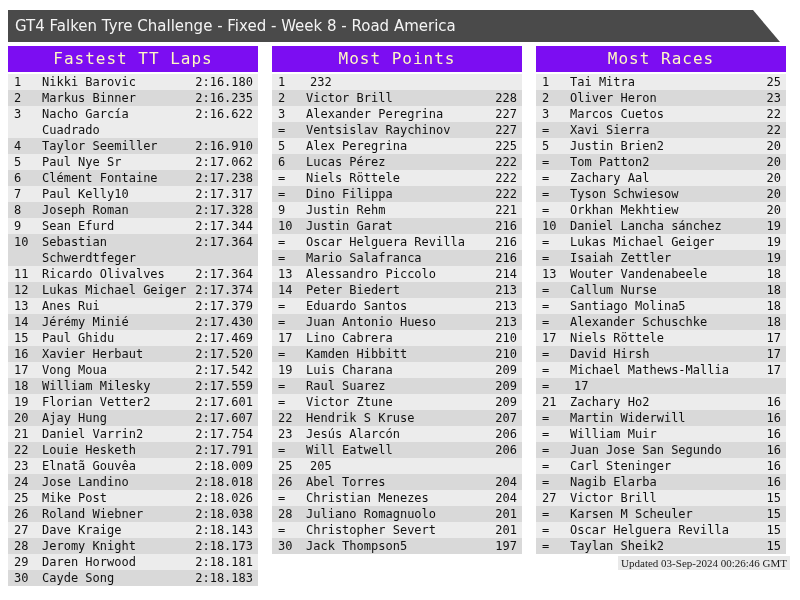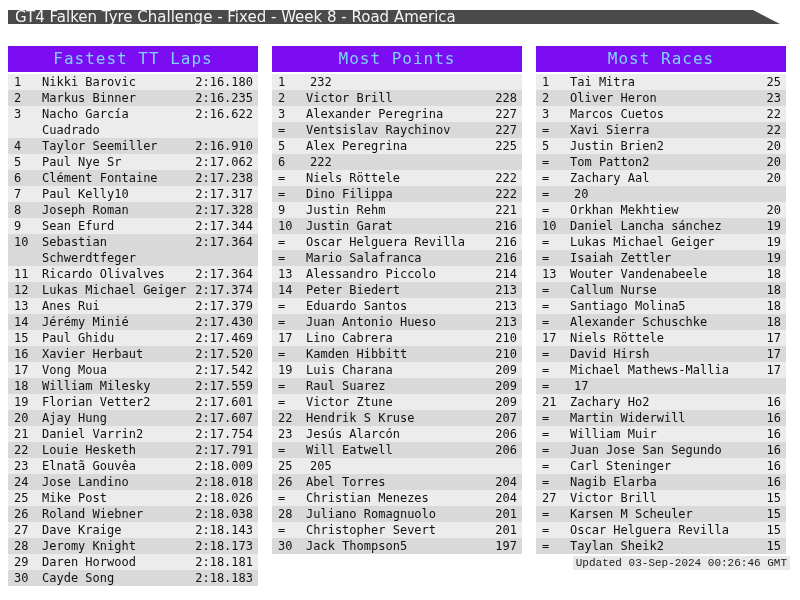--- a/index.html
+++ b/index.html
@@ -13,21 +13,21 @@
   body {
     position: relative;
     font-family: "DejaVu Sans Mono", monospace;
     color: #111111;
   }
   .titlebar {
     position: absolute;
     left: 8px;
     top: 10px;
     width: 772px;
-    height: 14px;
+    height: 32px;
     background: var(--titlebar-bg, #4a4a4a);
     clip-path: polygon(0 0, 745px 0, 100% 100%, 0 100%);
     display: flex;
     align-items: center;
     box-sizing: border-box;
     padding-left: 7px;
   }
   .titlebar .title-text {
     font-family: "DejaVu Sans", sans-serif;
     font-size: 15px;
@@ -40,21 +40,21 @@
     top: 46px;
     display: grid;
     grid-template-columns: 250px 250px 250px;
     column-gap: 14px;
     align-items: start;
   }
   .board-header {
     height: 26px;
     line-height: 26px;
     background: var(--accent, #7c0df2);
-    color: #7dd3fc;
+    color: #fef9c3;
     text-align: center;
     font-size: 16px;
     letter-spacing: 1px;
     margin-bottom: 2px;
   }
   .row {
     display: flex;
     min-height: 16px;
     line-height: 16px;
     font-size: 12px;
@@ -63,21 +63,21 @@
   }
   .row.light { background: var(--row-light, #ececec); }
   .row.dark  { background: var(--row-dark, #d9d9d9); }
   .cell-rank  { flex: none; width: 28px; }
   .cell-name  { flex: 1; word-wrap: break-word; }
   .cell-value { flex: none; text-align: right; white-space: nowrap; padding-left: 4px; }
   .footer {
     position: absolute;
     right: 10px;
     top: 556px;
-    font-family: Liberation Mono, monospace;
+    font-family: Liberation Serif, serif;
     font-size: 11px;
     color: #1a1a1a;
     background: #e9e9e9;
     padding: 1px 3px;
     white-space: nowrap;
   }
 </style>
 </head>
 <body>
 
@@ -298,20 +298,21 @@
   </div>
 
   <div class="row light">
     <span class="cell-rank">5</span>
     <span class="cell-name">Alex Peregrina</span>
     <span class="cell-value">225</span>
   </div>
 
   <div class="row dark">
     <span class="cell-rank">6</span>
+    <span class="cell-name">Lucas Pérez</span>
     <span class="cell-value">222</span>
   </div>
 
   <div class="row light">
     <span class="cell-rank">=</span>
     <span class="cell-name">Niels Röttele</span>
     <span class="cell-value">222</span>
   </div>
 
   <div class="row dark">
@@ -493,20 +494,21 @@
   </div>
 
   <div class="row light">
     <span class="cell-rank">=</span>
     <span class="cell-name">Zachary Aal</span>
     <span class="cell-value">20</span>
   </div>
 
   <div class="row dark">
     <span class="cell-rank">=</span>
+    <span class="cell-name">Tyson Schwiesow</span>
     <span class="cell-value">20</span>
   </div>
 
   <div class="row light">
     <span class="cell-rank">=</span>
     <span class="cell-name">Orkhan Mekhtiew</span>
     <span class="cell-value">20</span>
   </div>
 
   <div class="row dark">

